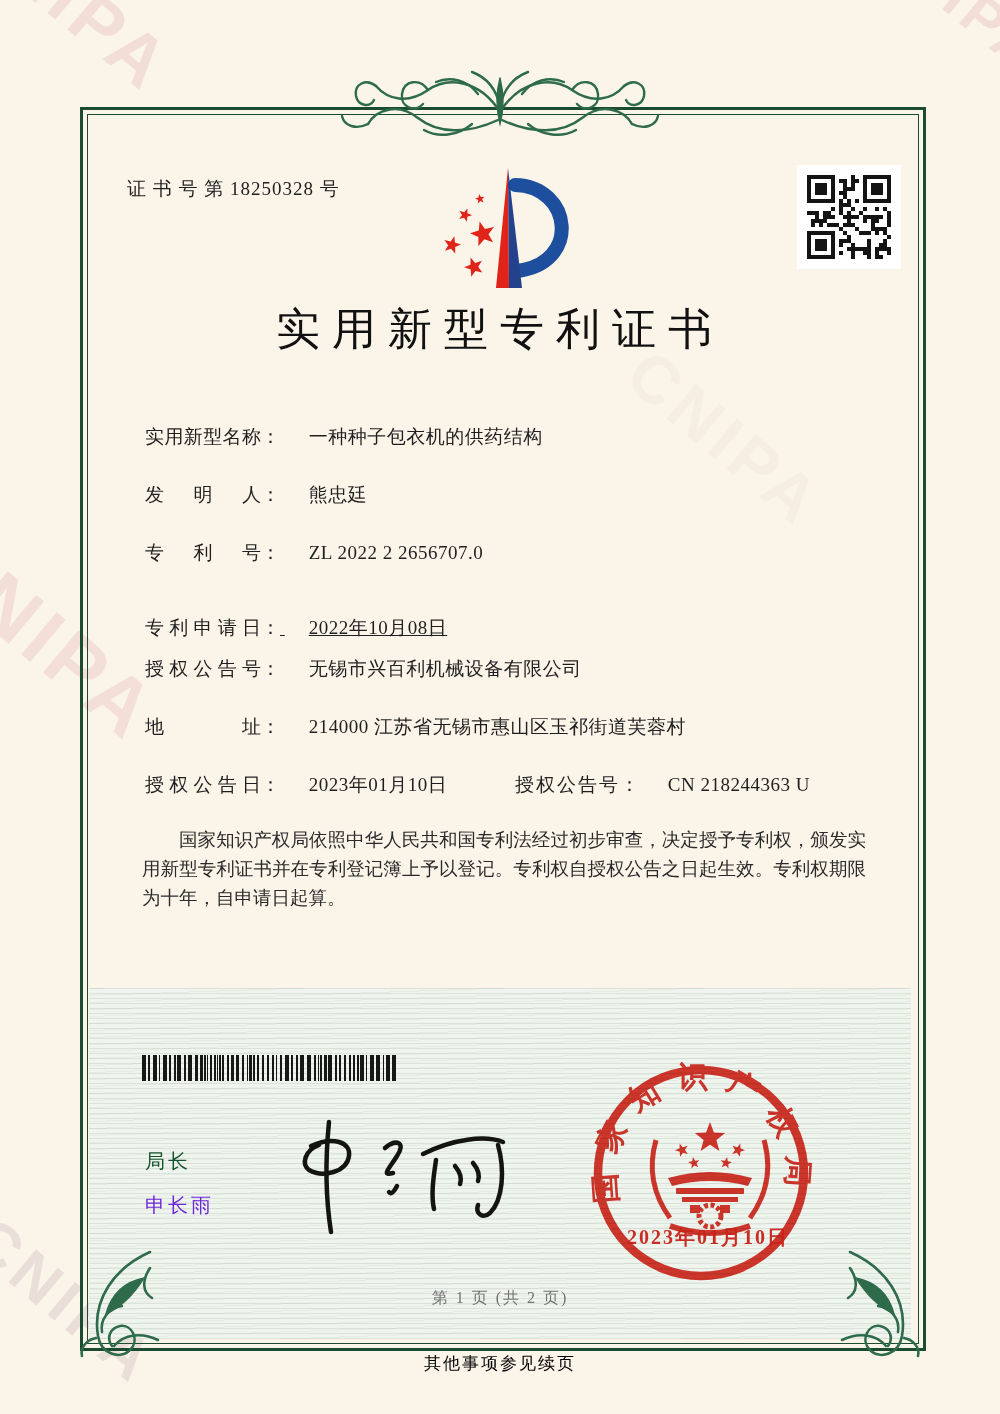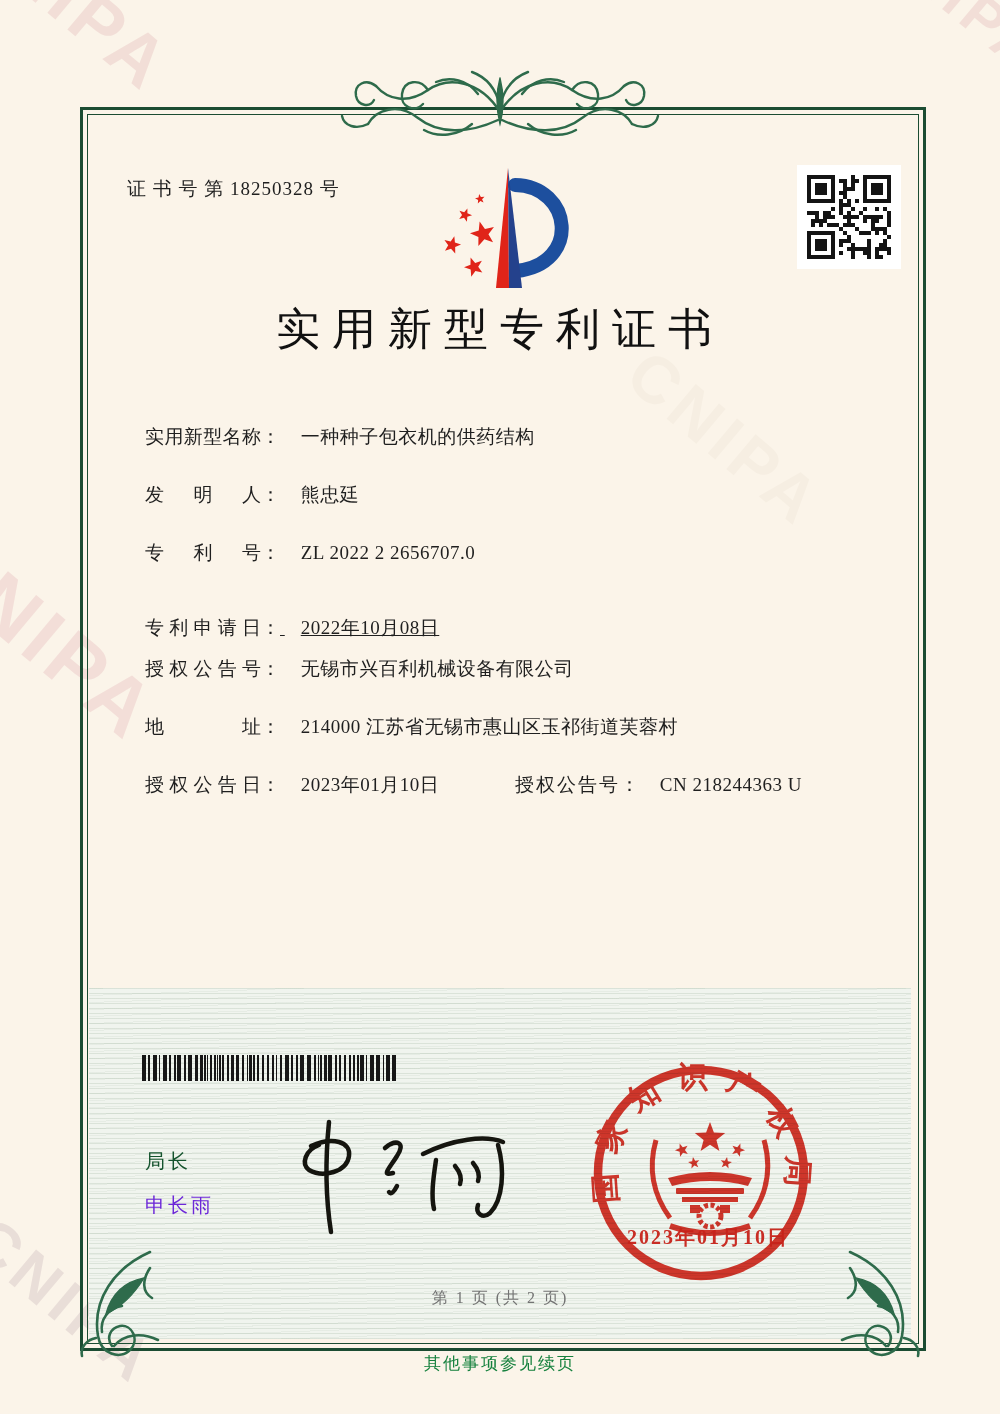--- a/index.html
+++ b/index.html
@@ -50,21 +50,21 @@
   
   .fields{left:145px;top:424px;width:720px;z-index:3;font-size:19px;}
   .field-row{position:absolute;left:0;white-space:nowrap;}
   .r1{top:0px;} .r2{top:58px;} .r3{top:116px;} .r4{top:191px;text-decoration:underline;}
   .r5{top:232px;} .r6{top:290px;} .r7{top:348px;}
   .field-label{
     display:inline-block;width:116px;text-align:justify;text-align-last:justify;
     vertical-align:top;
   }
   .colon{display:inline-block;}
-  .field-value{margin-left:16px;letter-spacing:.5px;}
+  .field-value{margin-left:24px;letter-spacing:.5px;}
   .grant-no{position:absolute;left:370px;top:348px;white-space:nowrap;}
   .grant-no .field-label2{display:inline-block;letter-spacing:2px;font-family:Liberation Serif, serif;}
   
   .body-text{
     left:142px;top:826px;width:724px;z-index:3;
     font-size:18.5px;line-height:29px;color:#2a2a2a;text-align:justify;
   }
   .body-text p{margin:0;text-indent:2em;}
   
   .barcode{left:142px;top:1055px;z-index:3;}
@@ -74,21 +74,21 @@
     font-family:"Liberation Sans","DejaVu Sans",sans-serif;color:#6d28d9;}
   .signature{left:293px;top:1112px;z-index:4;}
   .seal{left:586px;top:1058px;z-index:4;opacity:.92;mix-blend-mode:multiply;}
   .seal-date{
     left:627px;top:1224px;z-index:5;font-size:20px;font-weight:700;
     color:#c7231a;letter-spacing:2px;opacity:.95;
   }
   .page-footer{left:0;top:1288px;width:1000px;text-align:center;font-size:16px;
     letter-spacing:2px;z-index:3;color:#737373;}
   .bottom-note{left:0;top:1352px;width:1000px;text-align:center;font-size:17px;
-    letter-spacing:2px;z-index:3;color:#15803d;}
+    letter-spacing:2px;z-index:3;color:#000000;}
   
   .orn{z-index:2;}
 </style>
 </head>
 <body>
 
 <div class="wm wm1">CNIPA</div>
 <div class="wm wm2">CNIPA</div>
 <div class="wm wm3">CNIPA</div>
 <div class="wm wm4">CNIPA</div>
@@ -190,20 +190,21 @@
     <span class="field-label">授权公告日</span><span class="colon">：</span>
     <span class="field-value">2023年01月10日</span>
   </div>
   <div class="grant-no">
     <span class="field-label2">授权公告号</span><span class="colon">：</span>
     <span class="field-value">CN 218244363 U</span>
   </div>
 </div>
 
 <div class="abs body-text">
+  <p>国家知识产权局依照中华人民共和国专利法经过初步审查，决定授予专利权，颁发实用新型专利证书并在专利登记簿上予以登记。专利权自授权公告之日起生效。专利权期限为十年，自申请日起算。</p>
 </div>
 
 <svg class="abs barcode" id="barcode-svg" width="258" height="26" viewBox="0 0 258 26">
     <path d="M0,0h4v26h-4zM6,0h2v26h-2zM11,0h4v26h-4zM17,0h1v26h-1zM21,0h4v26h-4zM27,0h2v26h-2zM32,0h2v26h-2zM35,0h4v26h-4zM42,0h2v26h-2zM46,0h4v26h-4zM53,0h3v26h-3zM58,0h3v26h-3zM62,0h2v26h-2zM65,0h1v26h-1zM68,0h2v26h-2zM72,0h2v26h-2zM75,0h1v26h-1zM77,0h2v26h-2zM80,0h2v26h-2zM85,0h2v26h-2zM89,0h3v26h-3zM94,0h3v26h-3zM100,0h2v26h-2zM105,0h1v26h-1zM107,0h3v26h-3zM111,0h2v26h-2zM115,0h2v26h-2zM120,0h2v26h-2zM125,0h2v26h-2zM130,0h2v26h-2zM134,0h1v26h-1zM138,0h2v26h-2zM143,0h4v26h-4zM149,0h2v26h-2zM154,0h2v26h-2zM158,0h4v26h-4zM165,0h4v26h-4zM172,0h2v26h-2zM176,0h1v26h-1zM178,0h2v26h-2zM182,0h3v26h-3zM186,0h4v26h-4zM193,0h2v26h-2zM197,0h2v26h-2zM202,0h2v26h-2zM207,0h2v26h-2zM211,0h2v26h-2zM215,0h2v26h-2zM218,0h4v26h-4zM224,0h1v26h-1zM228,0h4v26h-4zM234,0h4v26h-4zM241,0h1v26h-1zM244,0h4v26h-4zM250,0h4v26h-4z" fill="#171717"></path>
   </svg>
 
 <div class="abs director-label">局长</div>
 <div class="abs director-name">申长雨</div>
 
 <svg class="abs signature" width="230" height="125" viewBox="0 0 230 125">

